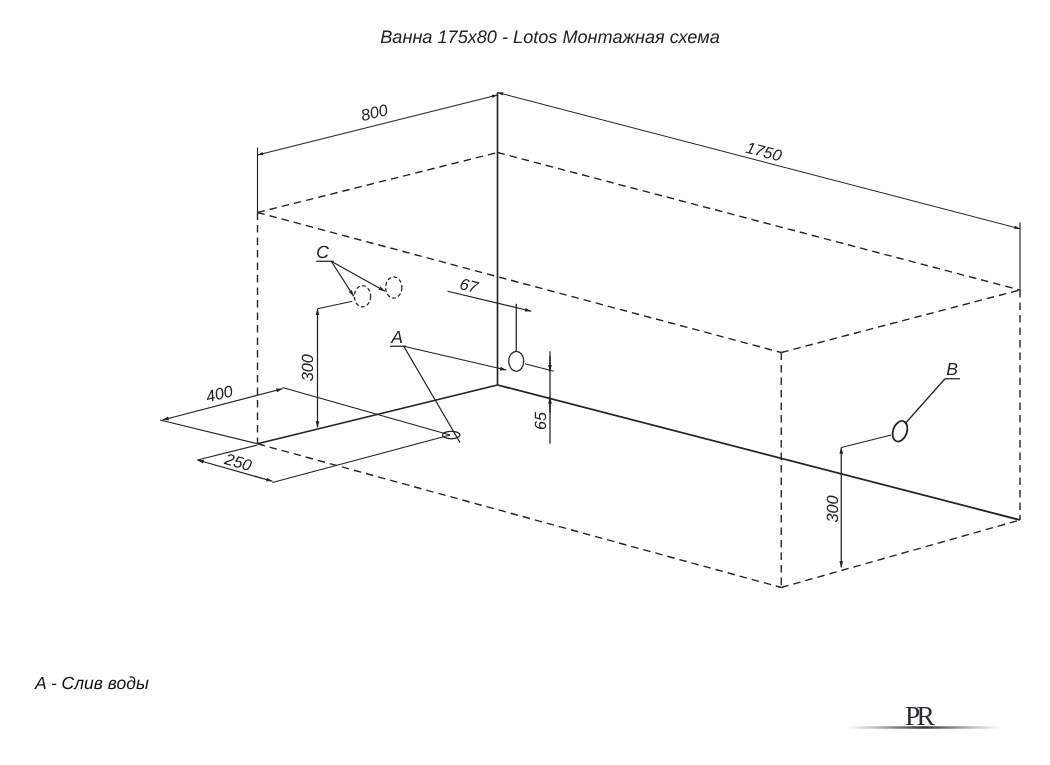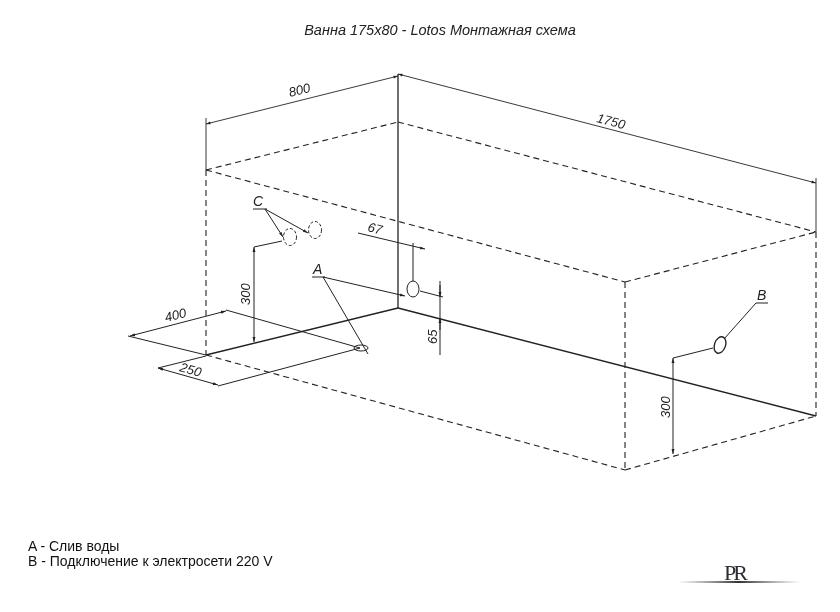--- a/index.html
+++ b/index.html
@@ -1,21 +1,21 @@
 <!DOCTYPE html>
 <html><head>
   <meta charset="utf-8">
   <style>
     html, body { margin: 0; padding: 0; background: #ffffff; }
     body { width: 840px; height: 612px; position: relative; overflow: hidden; font-family: "Liberation Sans", sans-serif; }
     .title { position: absolute; left: 0; top: 22px; width: 880px; text-align: center; font-style: italic; font-size: 14.5px; color: #222; }
     svg.drawing { position: absolute; left: 0; top: 0; }
     .dim-text { font-family: "Liberation Sans", sans-serif; font-style: italic; font-size: 13px; fill: #222; }
     .lbl-text { font-family: "Liberation Sans", sans-serif; font-style: italic; font-size: 14px; fill: #222; }
-    .legend { position: absolute; left: 28px; top: 539px; font-size: 14px; line-height: 14.5px; color: #111; }
+    .legend { position: absolute; left: 28px; top: 539px; font-style: italic; font-size: 14px; line-height: 14.5px; color: #111; }
     .legend div { white-space: nowrap; }
     .logo { position: absolute; left: 676px; top: 558px; width: 130px; height: 40px; }
   </style>
 </head>
 <body>
 
 <div class="title">Ванна 175x80 - Lotos Монтажная схема</div>
 
 <svg class="drawing" width="840" height="612" viewBox="0 0 840 612" xmlns="http://www.w3.org/2000/svg">
   <defs>
@@ -103,21 +103,20 @@
     <line x1="756" y1="303" x2="724" y2="339"></line>
     <line x1="673" y1="358" x2="713" y2="348"></line>
     <line x1="673" y1="358" x2="673" y2="454" marker-start="url(#arr)" marker-end="url(#arr)"></line>
   </g>
   <text class="lbl-text" x="757" y="300">B</text>
   <text class="dim-text" x="670" y="418" transform="rotate(-90 670 418)">300</text>
 </svg>
 
 <div class="legend">
   <div>A - Слив воды</div>
-  <div>B - Подключение к электросети 220 V</div>
 </div>
 
 <svg class="logo" viewBox="0 0 130 40" xmlns="http://www.w3.org/2000/svg">
   <defs>
     <linearGradient id="fade" x1="0" x2="1" y1="0" y2="0">
       <stop offset="0" stop-color="#555" stop-opacity="0"></stop>
       <stop offset="0.5" stop-color="#333" stop-opacity="1"></stop>
       <stop offset="1" stop-color="#555" stop-opacity="0"></stop>
     </linearGradient>
   </defs>

